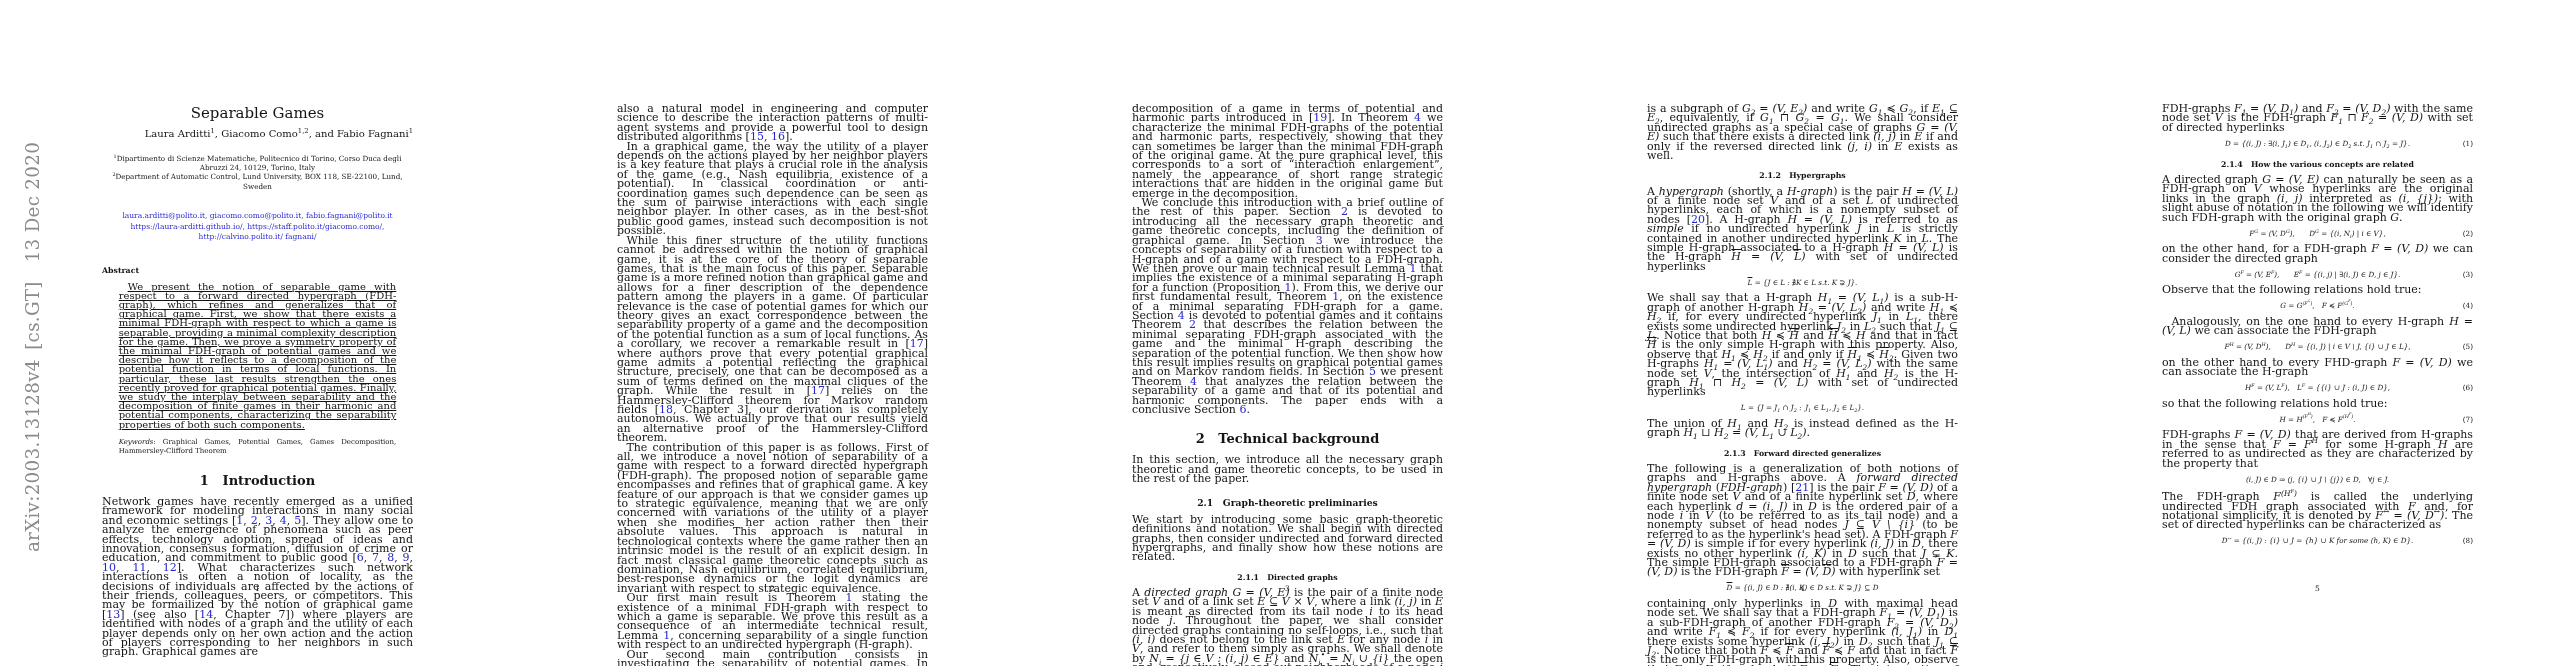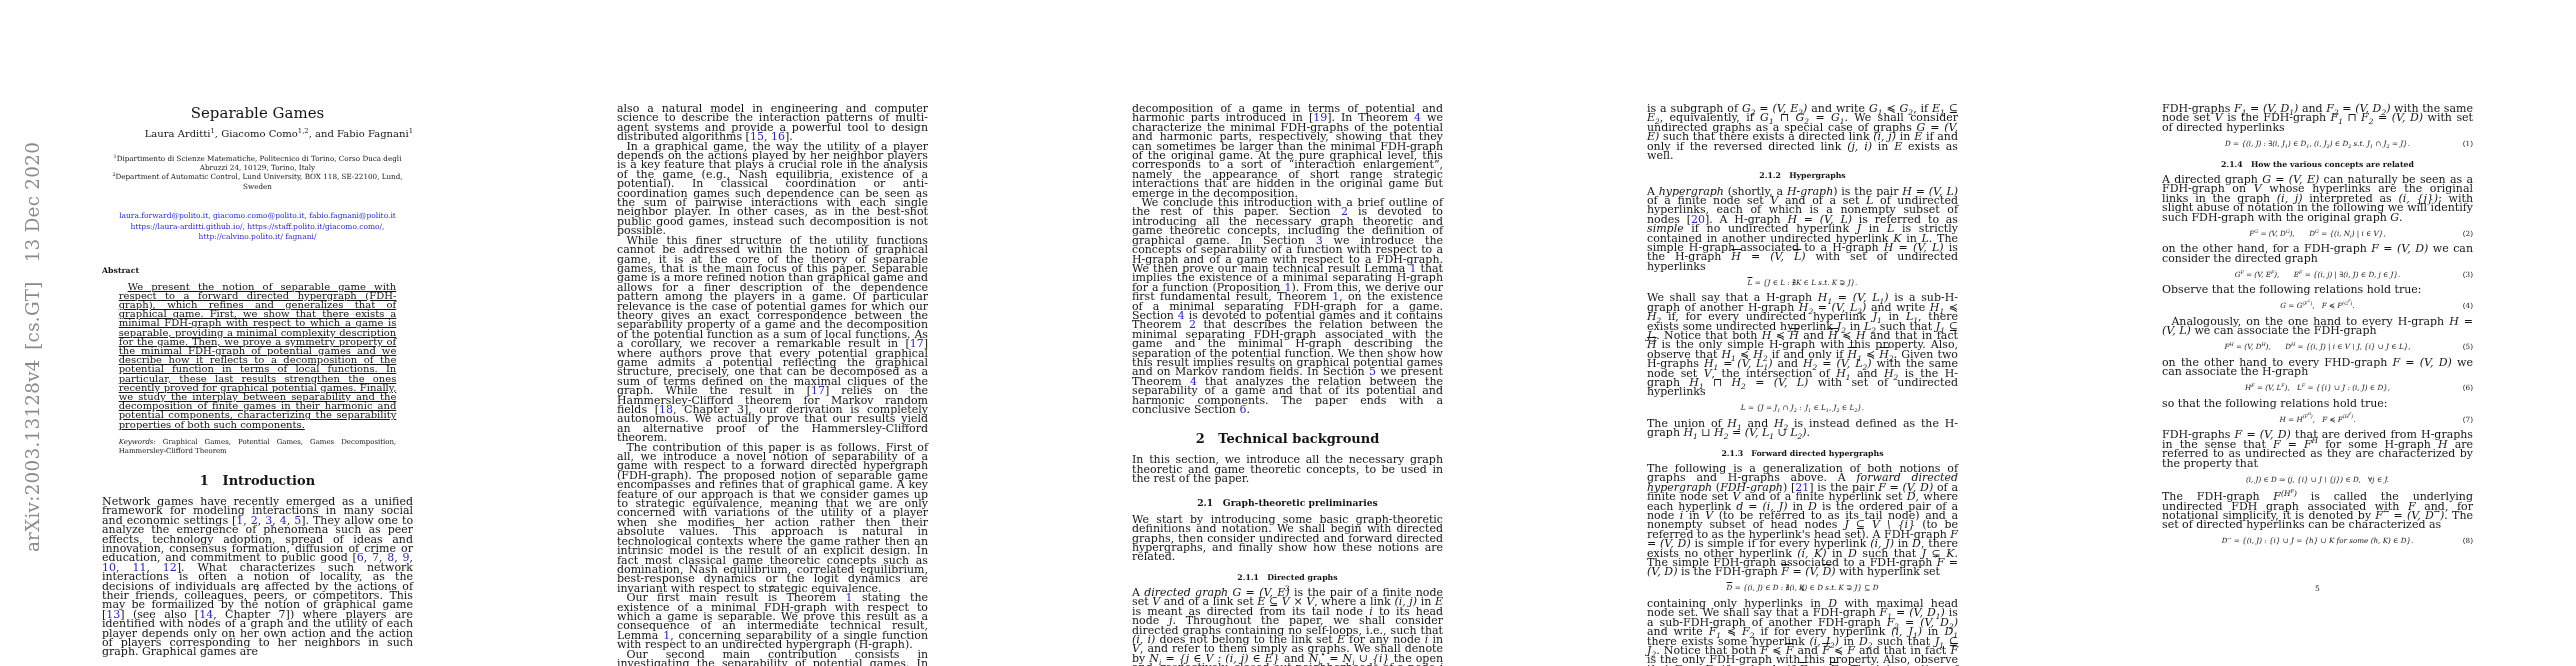--- a/index.html
+++ b/index.html
@@ -40,21 +40,21 @@
 
   <div class="page">
     <div class="content">
       <h1 class="title">Separable Games</h1>
       <div class="authors">Laura Arditti<sup>1</sup>, Giacomo Como<sup>1,2</sup>, and Fabio Fagnani<sup>1</sup></div>
       <div class="affils">
         <p class="affil-line"><sup>1</sup>Dipartimento di Scienze Matematiche, Politecnico di Torino, Corso Duca degli Abruzzi 24, 10129, Torino, Italy</p>
         <p class="affil-line"><sup>2</sup>Department of Automatic Control, Lund University, BOX 118, SE-22100, Lund, Sweden</p>
       </div>
       <div class="links">
-        <div class="linkline">laura.forward@polito.it, giacomo.como@polito.it, fabio.fagnani@polito.it</div>
+        <div class="linkline">laura.arditti@polito.it, giacomo.como@polito.it, fabio.fagnani@polito.it</div>
         <div class="linkline">https://laura-arditti.github.io/, https://staff.polito.it/giacomo.como/,</div>
         <div class="linkline">http://calvino.polito.it/ fagnani/</div>
       </div>
       <div class="abs-head">Abstract</div>
       <p class="abstract">We present the notion of separable game with respect to a forward directed hypergraph (FDH-graph), which refines and generalizes that of graphical game. First, we show that there exists a minimal FDH-graph with respect to which a game is separable, providing a minimal complexity description for the game. Then, we prove a symmetry property of the minimal FDH-graph of potential games and we describe how it reflects to a decomposition of the potential function in terms of local functions. In particular, these last results strengthen the ones recently proved for graphical potential games. Finally, we study the interplay between separability and the decomposition of finite games in their harmonic and potential components, characterizing the separability properties of both such components.</p>
       <p class="keywords"><i>Keywords</i>: Graphical Games, Potential Games, Games Decomposition, Hammersley-Clifford Theorem</p>
       <h2 class="sec-head sec1">
         <span class="sec-num">1</span><span>Introduction</span>
       </h2>
       <p class="par">Network games have recently emerged as a unified framework for modeling interactions in many social and economic settings [<span class="cite">1</span>, <span class="cite">2</span>, <span class="cite">3</span>, <span class="cite">4</span>, <span class="cite">5</span>]. They allow one to analyze the emergence of phenomena such as peer effects, technology adoption, spread of ideas and innovation, consensus formation, diffusion of crime or education, and commitment to public good [<span class="cite">6</span>, <span class="cite">7</span>, <span class="cite">8</span>, <span class="cite">9</span>, <span class="cite">10</span>, <span class="cite">11</span>, <span class="cite">12</span>]. What characterizes such network interactions is often a notion of locality, as the decisions of individuals are affected by the actions of their friends, colleagues, peers, or competitors. This may be formailized by the notion of graphical game [<span class="cite">13</span>] (see also [<span class="cite">14</span>, Chapter 7]) where players are identified with nodes of a graph and the utility of each player depends only on her own action and the action of players corresponding to her neighbors in such graph. Graphical games are</p>
@@ -105,21 +105,21 @@
       <p class="par">A <i>hypergraph</i> (shortly, a <i>H-graph</i>) is the pair <i>H = (V, L)</i> of a finite node set <i>V</i> and of a set <i>L</i> of undirected hyperlinks, each of which is a nonempty subset of nodes [<span class="cite">20</span>]. A H-graph <i>H = (V, L)</i> is referred to as <i>simple</i> if no undirected hyperlink <i>J</i> in <i>L</i> is strictly contained in another undirected hyperlink <i>K</i> in <i>L</i>. The simple H-graph associated to a H-graph <i>H = (V, L)</i> is the H-graph <i><span class="ov">H</span> = (V, <span class="ov">L</span>)</i> with set of undirected hyperlinks</p>
       <div class="eq">
         <span class="eq-body"><i><span class="ov">L</span> = {J ∈ L : ∄K ∈ L s.t. K ⊋ J}.</i></span>
       </div>
       <p class="par">We shall say that a H-graph <i>H<sub>1</sub> = (V, L<sub>1</sub>)</i> is a sub-H-graph of another H-graph <i>H<sub>2</sub> = (V, L<sub>2</sub>)</i> and write <i>H<sub>1</sub> ≼ H<sub>2</sub></i> if, for every undirected hyperlink <i>J<sub>1</sub></i> in <i>L<sub>1</sub></i>, there exists some undirected hyperlink <i>J<sub>2</sub></i> in <i>L<sub>2</sub></i> such that <i>J<sub>1</sub> ⊆ J<sub>2</sub></i>. Notice that both <i>H ≼ <span class="ov">H</span></i> and <i><span class="ov">H</span> ≼ H</i> and that in fact <i><span class="ov">H</span></i> is the only simple H-graph with this property. Also, observe that <i>H<sub>1</sub> ≼ H<sub>2</sub></i> if and only if <i><span class="ov">H</span><sub>1</sub> ≼ <span class="ov">H</span><sub>2</sub></i>. Given two H-graphs <i>H<sub>1</sub> = (V, L<sub>1</sub>)</i> and <i>H<sub>2</sub> = (V, L<sub>2</sub>)</i> with the same node set <i>V</i>, the intersection of <i>H<sub>1</sub></i> and <i>H<sub>2</sub></i> is the H-graph <i>H<sub>1</sub> ⊓ H<sub>2</sub> = (V, L)</i> with set of undirected hyperlinks</p>
       <div class="eq">
         <span class="eq-body"><i>L = {J = J<sub>1</sub> ∩ J<sub>2</sub> : J<sub>1</sub> ∈ L<sub>1</sub>, J<sub>2</sub> ∈ L<sub>2</sub>}.</i></span>
       </div>
       <p class="par">The union of <i>H<sub>1</sub></i> and <i>H<sub>2</sub></i> is instead defined as the H-graph <i>H<sub>1</sub> ⊔ H<sub>2</sub> = (V, L<sub>1</sub> ∪ L<sub>2</sub>)</i>.</p>
       <h4 class="sec-head sec3">
-        <span class="sec-num">2.1.3</span><span>Forward directed hypergraphs</span>
+        <span class="sec-num">2.1.3</span><span>Forward directed generalizes</span>
       </h4>
       <p class="par">The following is a generalization of both notions of graphs and H-graphs above. A <i>forward directed hypergraph</i> (<i>FDH-graph</i>) [<span class="cite">21</span>] is the pair <i>F = (V, D)</i> of a finite node set <i>V</i> and of a finite hyperlink set <i>D</i>, where each hyperlink <i>d = (i, J)</i> in <i>D</i> is the ordered pair of a node <i>i</i> in <i>V</i> (to be referred to as its tail node) and a nonempty subset of head nodes <i>J ⊆ V \ {i}</i> (to be referred to as the hyperlink's head set). A FDH-graph <i>F = (V, D)</i> is simple if for every hyperlink <i>(i, J)</i> in <i>D</i>, there exists no other hyperlink <i>(i, K)</i> in <i>D</i> such that <i>J ⊊ K</i>. The simple FDH-graph associated to a FDH-graph <i>F = (V, D)</i> is the FDH-graph <i><span class="ov">F</span> = (V, <span class="ov">D</span>)</i> with hyperlink set</p>
       <div class="eq">
         <span class="eq-body"><i><span class="ov">D</span> = {(i, J) ∈ D : ∄(i, K) ∈ D s.t. K ⊋ J} ⊆ D</i></span>
       </div>
       <p class="par">containing only hyperlinks in <i>D</i> with maximal head node set. We shall say that a FDH-graph <i>F<sub>1</sub> = (V, D<sub>1</sub>)</i> is a sub-FDH-graph of another FDH-graph <i>F<sub>2</sub> = (V, D<sub>2</sub>)</i> and write <i>F<sub>1</sub> ≼ F<sub>2</sub></i> if for every hyperlink <i>(i, J<sub>1</sub>)</i> in <i>D<sub>1</sub></i> there exists some hyperlink <i>(i, J<sub>2</sub>)</i> in <i>D<sub>2</sub></i> such that <i>J<sub>1</sub> ⊆ J<sub>2</sub></i>. Notice that both <i>F ≼ <span class="ov">F</span></i> and <i><span class="ov">F</span> ≼ F</i> and that in fact <i><span class="ov">F</span></i> is the only FDH-graph with this property. Also, observe that <i>F<sub>1</sub> ≼ F<sub>2</sub></i> if and only if <i><span class="ov">F</span><sub>1</sub> ≼ <span class="ov">F</span><sub>2</sub></i>. The intersection of two</p>
     </div>
     <div class="pagenum">4</div>
   </div>
 

